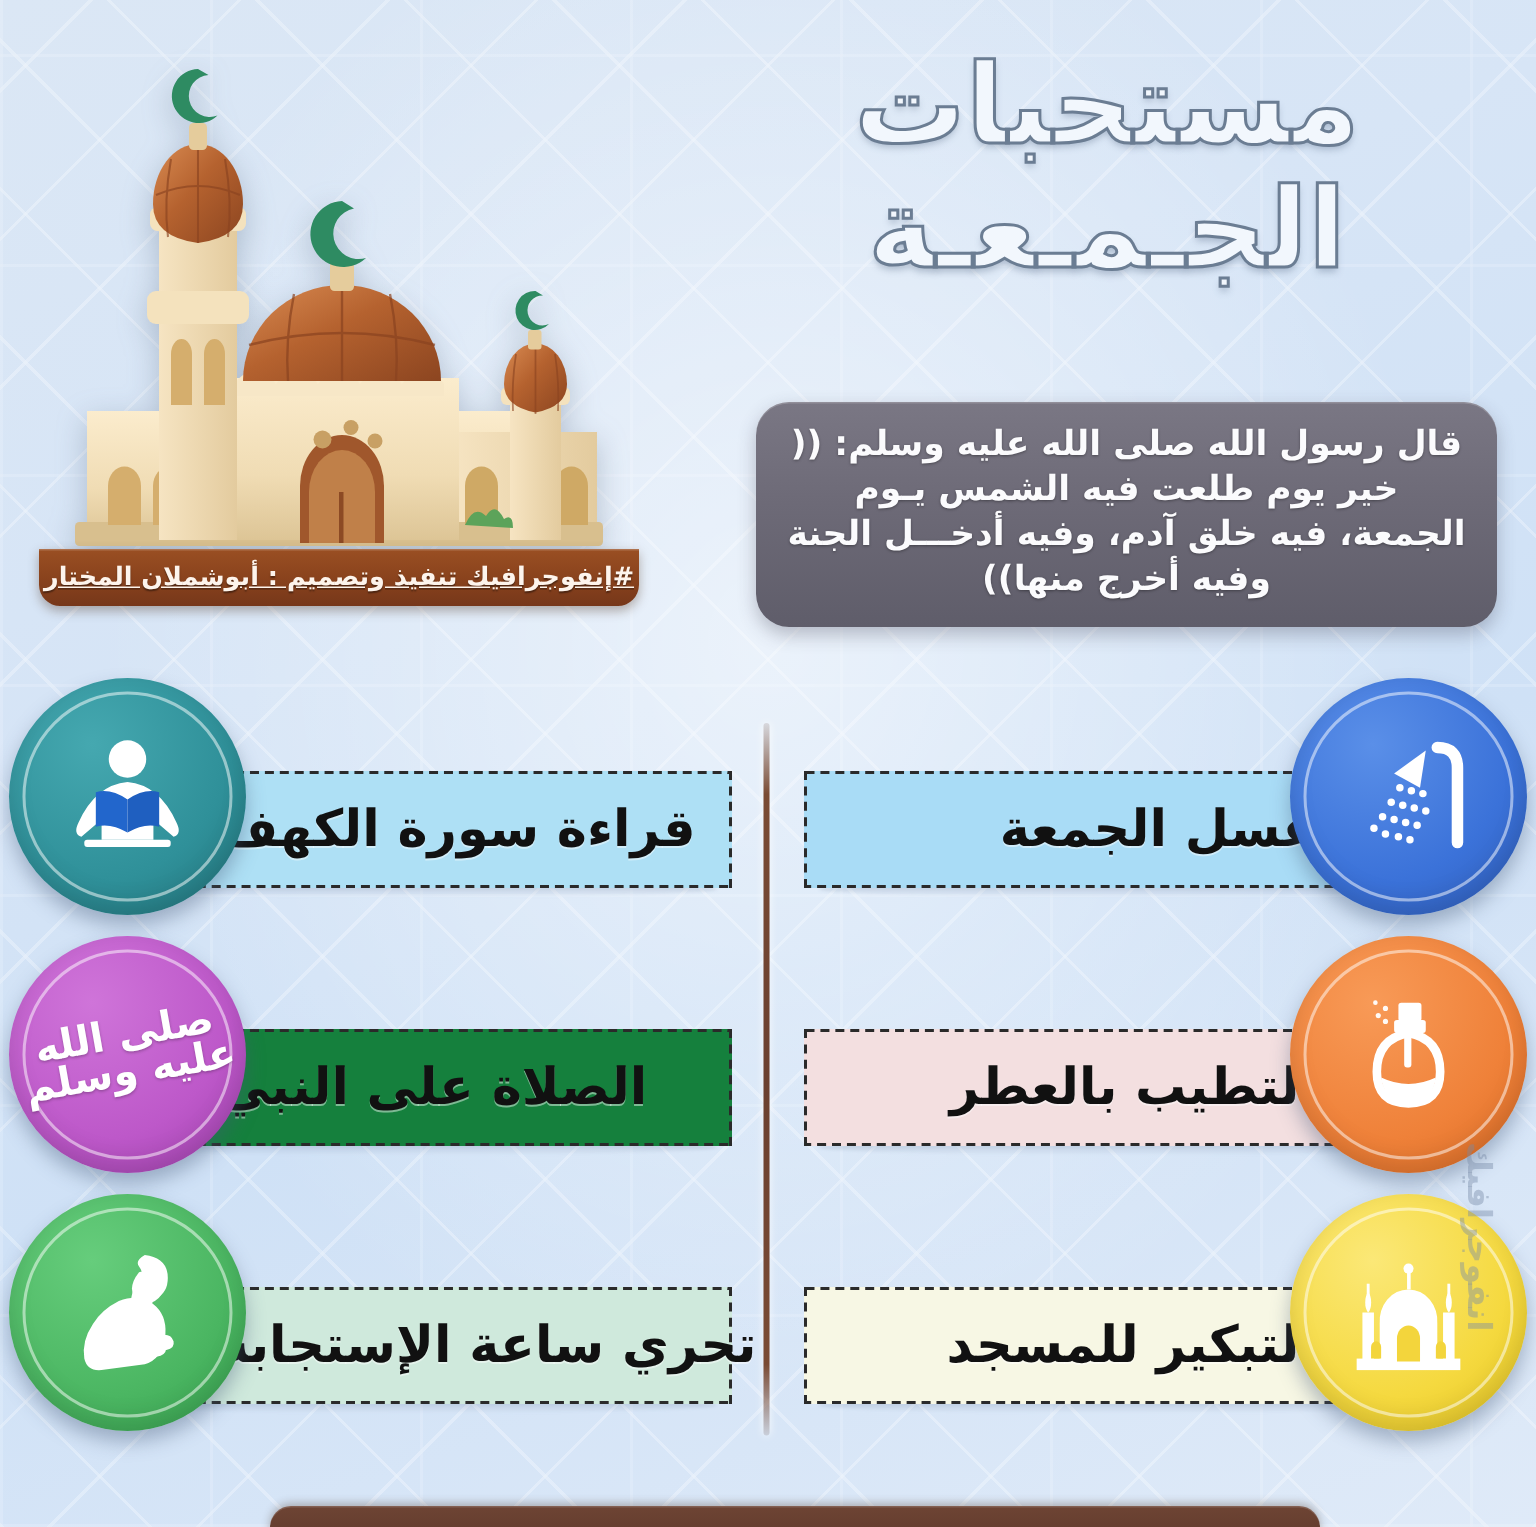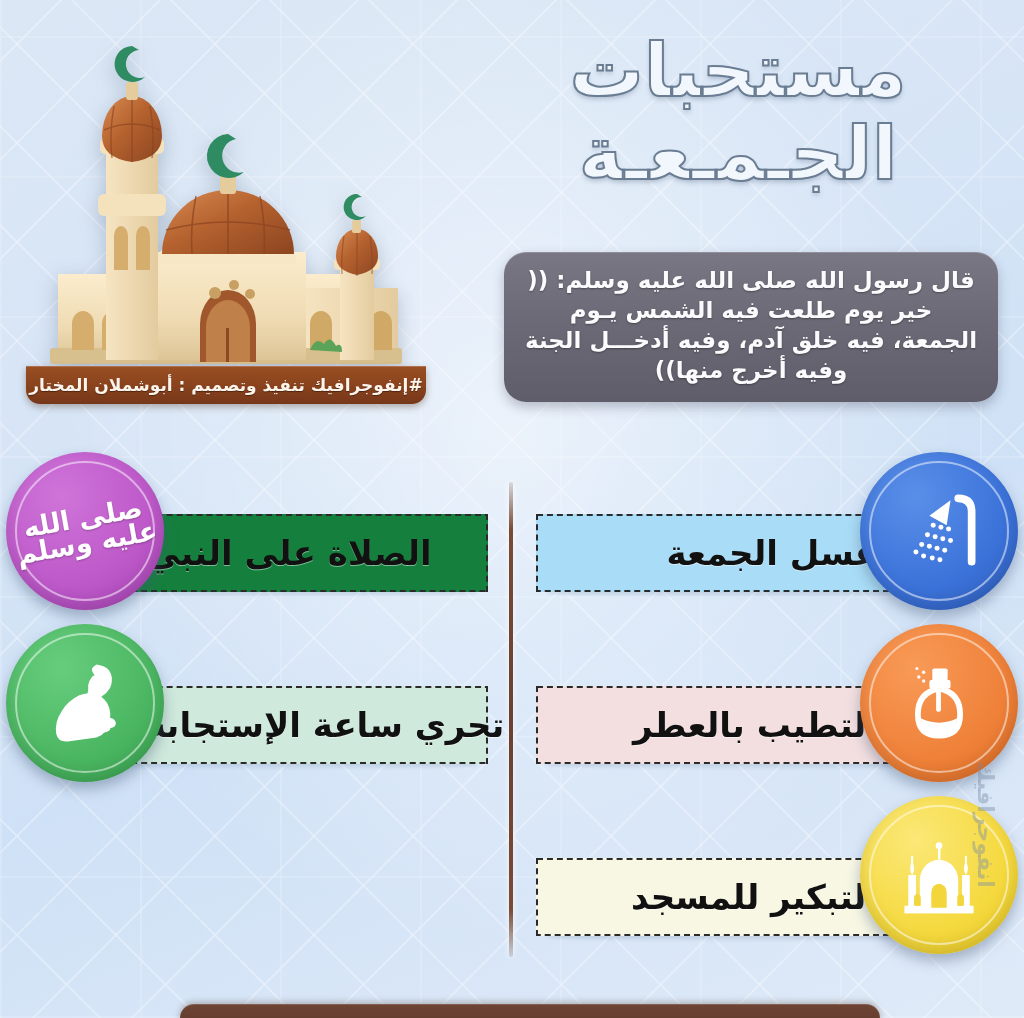--- a/index.html
+++ b/index.html
@@ -31,21 +31,21 @@
     font-size:74px;line-height:.98;font-weight:700;letter-spacing:2px;
     color:#f2f7fd;
     -webkit-text-stroke:2px #6b7d93;
     text-shadow:0 3px 5px rgba(80,100,130,.35);
     direction:rtl;
   }
   .title-line.l2{margin-top:10px;text-align:center;}
 
   
   .hadith{
-    position:absolute;right:26px;top:252px;width:494px;
+    position:absolute;right:26px;top:268px;width:494px;
     background:linear-gradient(180deg,#7a7784 0%,#6d6a77 45%,#5f5d6a 100%);
     border-radius:22px;
     box-shadow:0 5px 12px rgba(60,60,80,.30), inset 0 1px 0 rgba(255,255,255,.18);
     padding:14px 20px 16px;box-sizing:border-box;
   }
   .hadith p{
     margin:0;color:#fbfbfd;font-weight:700;font-size:23px;line-height:1.30;
     text-align:center;direction:rtl;
     text-shadow:0 1px 2px rgba(0,0,0,.35);
   }
@@ -57,21 +57,21 @@
 
   
   .credit{
     position:absolute;left:26px;top:366px;width:400px;height:38px;
     background:linear-gradient(180deg,#9a4f23 0%,#8a431d 50%,#76371a 100%);
     border-radius:0 0 14px 14px;
     box-shadow:0 3px 7px rgba(70,40,20,.35), inset 0 1px 0 rgba(255,255,255,.20);
     display:flex;align-items:center;justify-content:center;
   }
   .credit span{color:#fdf4ec;font-size:17px;font-weight:700;direction:rtl;
-    text-shadow:0 1px 1px rgba(0,0,0,.4);}
+    text-shadow:0 1px 1px rgba(0,0,0,.4);text-decoration:underline;}
 
   
   .divider{
     position:absolute;left:509px;top:482px;width:4px;height:475px;
     background:linear-gradient(180deg,rgba(120,80,60,.15) 0%,#7a4b34 10%,#6b4030 50%,#7a4b34 90%,rgba(120,80,60,.15) 100%);
     border-radius:3px;
     box-shadow:0 0 6px rgba(255,255,255,.9);
   }
 
   
@@ -342,20 +342,35 @@
             <path d="M69 82 v-8 a3.5 4 0 0 1 7 0 v8 z"></path>
           </g>
         </svg>
       </div>
     </div>
 
   </div>
 
   <div class="col col-left">
 
+    <div class="item">
+      <div class="pill-shadow"></div>
+      <div class="pill" style="background:#aee0f5;">
+        <span class="pill-label">قراءة سورة الكهف</span>
+      </div>
+      <div class="icon-circle" style="background:radial-gradient(circle at 35% 28%, #45a8b0, #2f9099 60%, #217279 100%);">
+        <svg viewBox="0 0 100 100">
+          <circle cx="50" cy="24" r="13" fill="#fff"></circle>
+          <path d="M50 40 q-22 2 -34 28 q-4 8 2 10 l14 -12 v14 h36 v-14 l14 12 q6 -2 2 -10 q-12 -26 -34 -28 z" fill="#fff"></path>
+          <path d="M50 52 q-12 -8 -22 -5 v24 q10 -3 22 4 z" fill="#2266cc"></path>
+          <path d="M50 52 q12 -8 22 -5 v24 q-10 -3 -22 4 z" fill="#1f5fc0"></path>
+          <rect x="20" y="80" width="60" height="5" rx="2" fill="#fff"></rect>
+        </svg>
+      </div>
+    </div>
 
     <div class="item">
       <div class="pill-shadow"></div>
       <div class="pill" style="background:#15803d;">
         <span class="pill-label">الصلاة على النبي</span>
       </div>
       <div class="icon-circle" style="background:radial-gradient(circle at 35% 28%, #cf74d9, #bd58c9 60%, #a040ad 100%);">
         <div class="calligraphy">صلى الله عليه وسلم</div>
       </div>
     </div>

